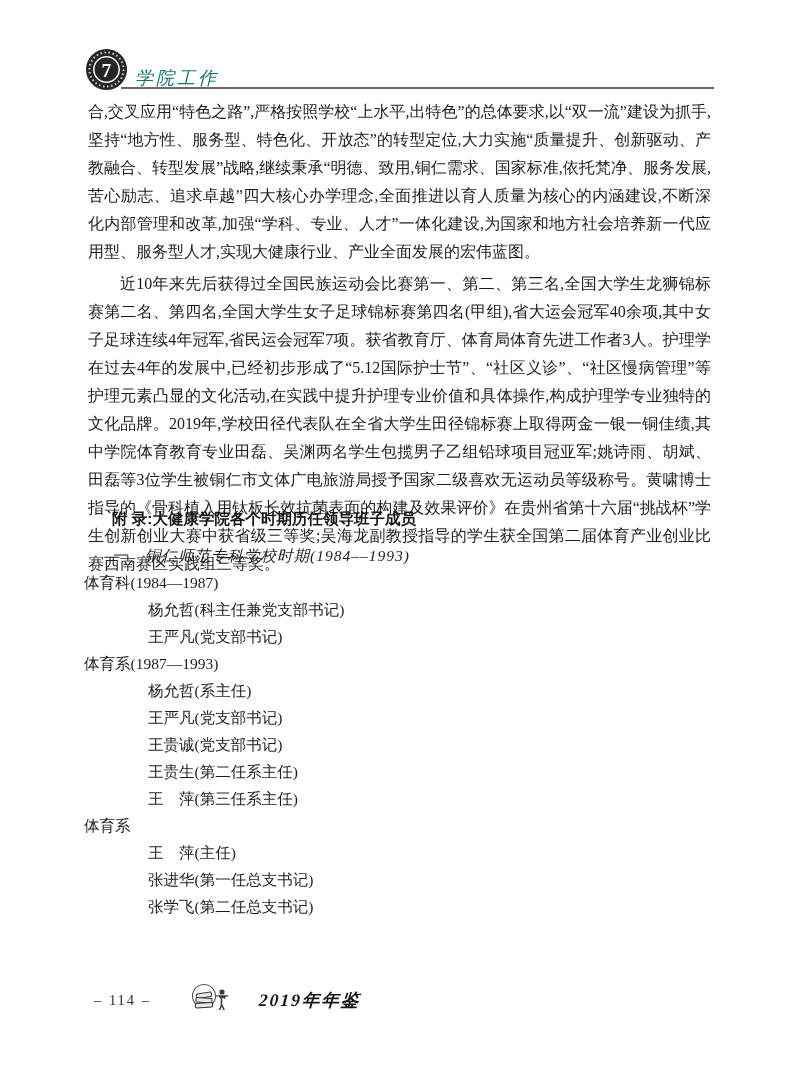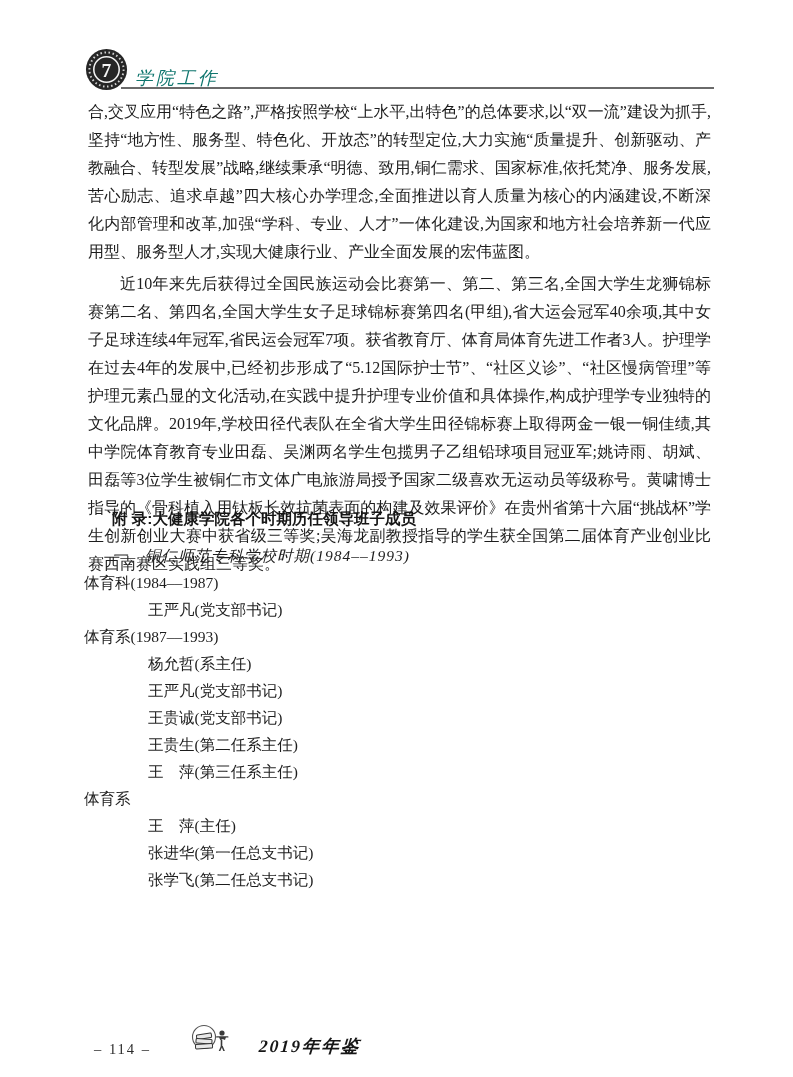--- a/index.html
+++ b/index.html
@@ -44,22 +44,22 @@
     font-weight:bold; font-size:15.5px; color:#161616;
   }
   .ap-list { margin-top:12px; }
   .ap-line { height:27px; line-height:27px; font-size:15.5px; color:#1d1d1d; }
   .ap-line.period { padding-left:28px; font-style:italic; letter-spacing:1px; }
   .ap-line.group  { padding-left:0; }
   .ap-line.member { padding-left:64px; }
 
   
   .page-footer {
-    position:absolute; left:94px; top:1022px; height:36px;
-    display:flex; align-items:flex-end;gap:16px;
+    position:absolute; left:94px; top:982px; height:36px;
+    display:flex; align-items:center;gap:16px;
   }
   .page-number { font-size:14.5px; letter-spacing:2px; color:#2a2a2a; }
   .yearbook-emblem { margin-left:22px; }
   .yearbook-label {
     margin-left:12px;
     font-size:17.5px; font-weight:bold; font-style:italic;
     letter-spacing:2px; color:#161616;
     transform:skewX(-4deg);
   }
 </style>
@@ -82,20 +82,21 @@
   <main class="body-text">
     <p class="para">合,交叉应用“特色之路”,严格按照学校“上水平,出特色”的总体要求,以“双一流”建设为抓手,坚持“地方性、服务型、特色化、开放态”的转型定位,大力实施“质量提升、创新驱动、产教融合、转型发展”战略,继续秉承“明德、致用,铜仁需求、国家标准,依托梵净、服务发展,苦心励志、追求卓越”四大核心办学理念,全面推进以育人质量为核心的内涵建设,不断深化内部管理和改革,加强“学科、专业、人才”一体化建设,为国家和地方社会培养新一代应用型、服务型人才,实现大健康行业、产业全面发展的宏伟蓝图。</p>
     <p class="para indent">近10年来先后获得过全国民族运动会比赛第一、第二、第三名,全国大学生龙狮锦标赛第二名、第四名,全国大学生女子足球锦标赛第四名(甲组),省大运会冠军40余项,其中女子足球连续4年冠军,省民运会冠军7项。获省教育厅、体育局体育先进工作者3人。护理学在过去4年的发展中,已经初步形成了“5.12国际护士节”、“社区义诊”、“社区慢病管理”等护理元素凸显的文化活动,在实践中提升护理专业价值和具体操作,构成护理学专业独特的文化品牌。2019年,学校田径代表队在全省大学生田径锦标赛上取得两金一银一铜佳绩,其中学院体育教育专业田磊、吴渊两名学生包揽男子乙组铅球项目冠亚军;姚诗雨、胡斌、田磊等3位学生被铜仁市文体广电旅游局授予国家二级喜欢无运动员等级称号。黄啸博士指导的《骨科植入用钛板长效抗菌表面的构建及效果评价》在贵州省第十六届“挑战杯”学生创新创业大赛中获省级三等奖;吴海龙副教授指导的学生获全国第二届体育产业创业比赛西南赛区实践组三等奖。</p>
   </main>
 
   <section class="appendix">
     <h2 class="appendix-title">附 录:大健康学院各个时期历任领导班子成员</h2>
     <div class="ap-list">
       <div class="ap-line period">一、铜仁师范专科学校时期(1984––1993)</div>
       <div class="ap-line group">体育科(1984––1987)</div>
+      <div class="ap-line member">杨允哲(科主任兼党支部书记)</div>
       <div class="ap-line member">王严凡(党支部书记)</div>
       <div class="ap-line group">体育系(1987––1993)</div>
       <div class="ap-line member">杨允哲(系主任)</div>
       <div class="ap-line member">王严凡(党支部书记)</div>
       <div class="ap-line member">王贵诚(党支部书记)</div>
       <div class="ap-line member">王贵生(第二任系主任)</div>
       <div class="ap-line member">王　萍(第三任系主任)</div>
       <div class="ap-line group">体育系</div>
       <div class="ap-line member">王　萍(主任)</div>
       <div class="ap-line member">张进华(第一任总支书记)</div>

